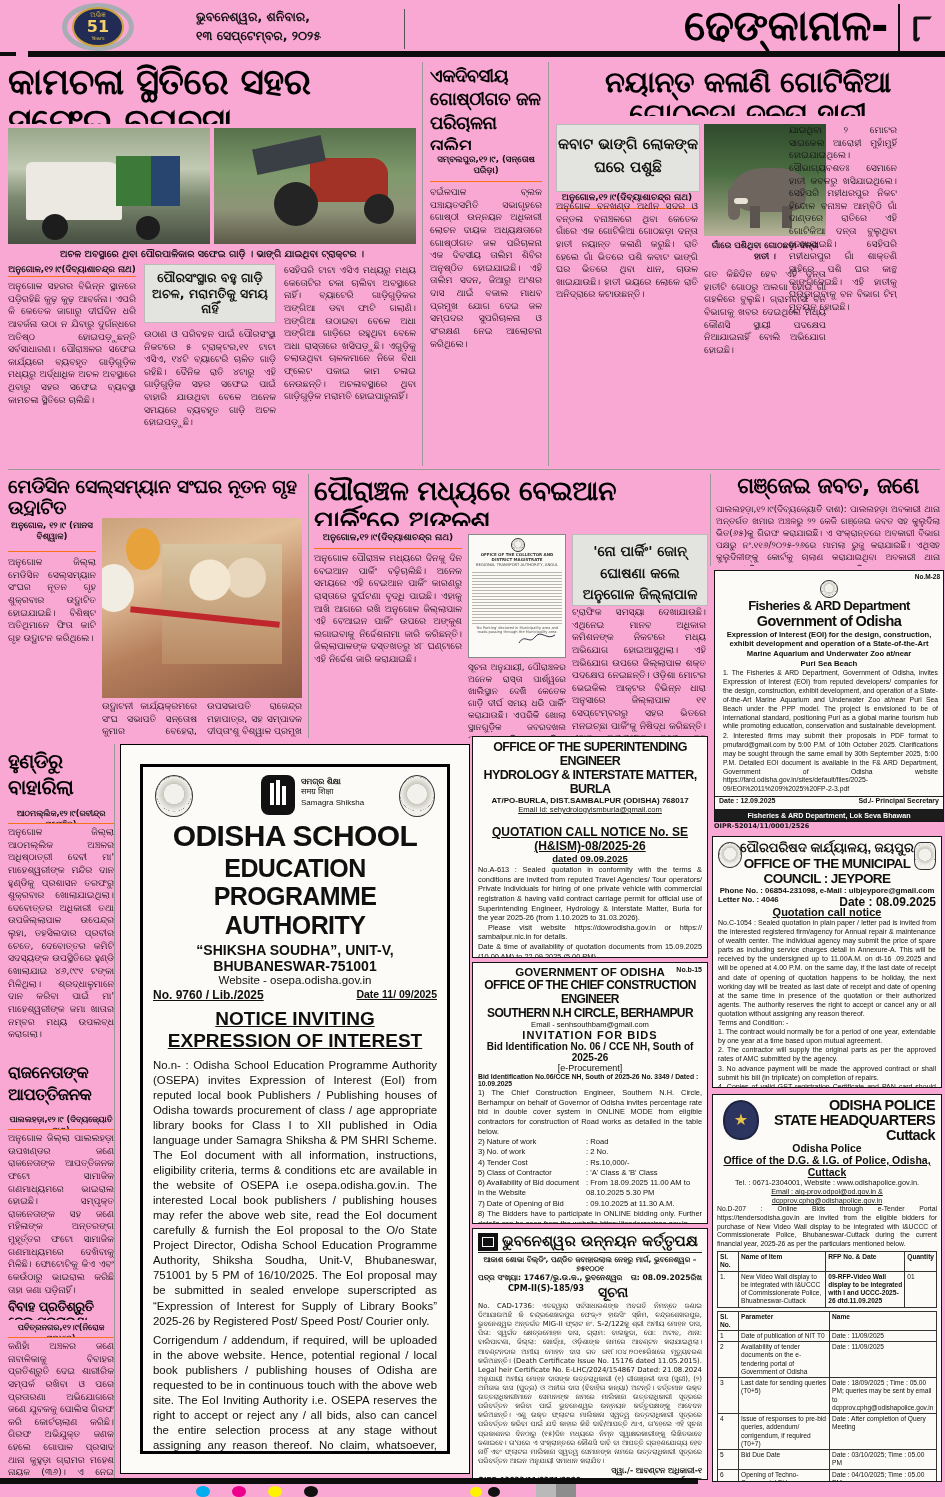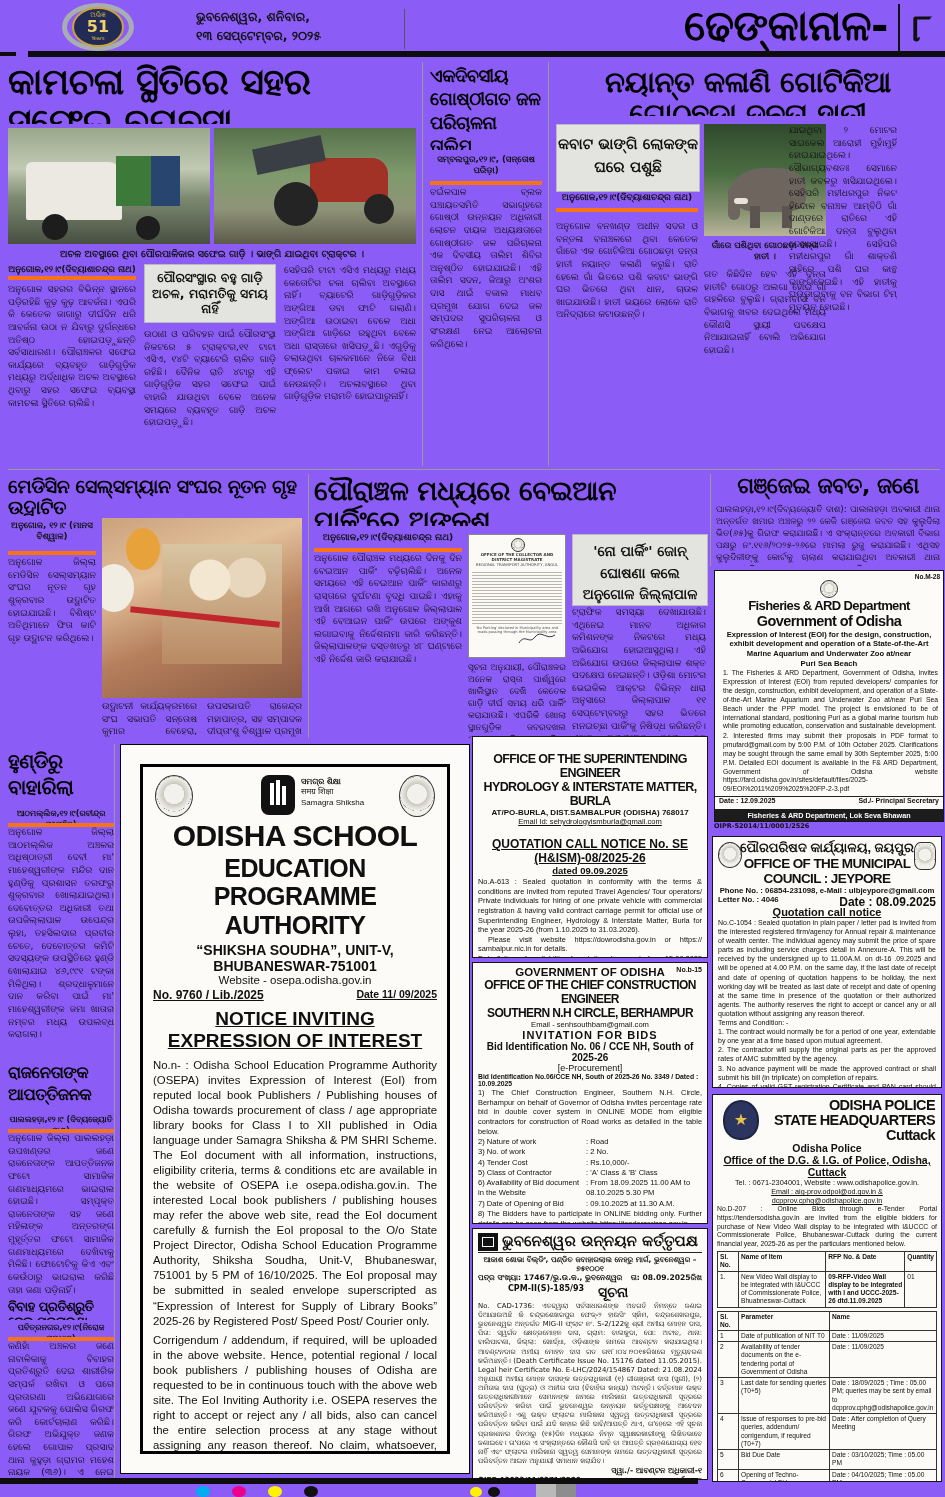--- a/index.html
+++ b/index.html
@@ -1,24 +1,24 @@
 <!DOCTYPE html>
 <html><head>
 <meta charset="utf-8">
 <style>
   html,body{margin:0;padding:0;background:#e9e9e6}
-  .page{position:relative;width:945px;height:1497px;margin:0 auto;background:#8b5cf6;
+  .page{position:relative;width:945px;height:1497px;margin:0 auto;background:#f9a8d4;
         font-family:"DejaVu Sans","Liberation Sans",sans-serif;color:#101010;overflow:hidden}
   .abs{position:absolute;overflow:hidden}
   .b{font-weight:bold}.c{text-align:center}.j{text-align:justify}.u{text-decoration:underline}
   .r{text-align:right}
   .vr{position:absolute;width:1px;background:#9a9a94}
   .hr{position:absolute;height:1px;background:#9a9a94}
   .odbody{font-size:9.3px;line-height:1.36;text-align:justify}
-  .byline{font-weight:bold;text-align:center;border-bottom:4px solid #f97316;padding-bottom:1px;font-size:9.3px}
+  .byline{font-weight:bold;text-align:center;border-bottom:1px solid #f97316;padding-bottom:1px;font-size:9.3px}
   .gbox{background:#e3e3df;font-weight:bold;text-align:center;border:1px solid #bbb}
   .headline{font-weight:bold;color:#000;line-height:1.12;letter-spacing:-.5px}
   .adbox{position:absolute;border:2px solid #151515;background:#fcfbf7;overflow:hidden}
   .ad-sans{font-family:"Liberation Sans","DejaVu Sans",sans-serif}
   .cond{letter-spacing:-.6px}
   .photo{position:absolute;overflow:hidden}
   .cap{font-size:9.5px;font-weight:bold;text-align:center}
   .tinytxt{font-size:6.8px;line-height:1.3}
   table.ptab{border-collapse:collapse;width:100%;font-size:6.6px;line-height:1.25}
   table.ptab td,table.ptab th{border:1px solid #333;padding:1px 2px;vertical-align:top;text-align:left}
@@ -75,21 +75,21 @@
 
   <div class="vr" style="left:422px;top:62px;height:404px"></div>
   <div class="abs headline" style="left:430px;top:64px;width:112px;height:86px;font-size:18px;line-height:1.3">ଏକଦିବସୀୟ ଗୋଷ୍ଠୀଗତ ଜଳ ପରିଚାଳନା ତାଲିମ</div>
   <div class="abs byline" style="left:430px;top:154px;width:112px;height:26px;font-size:8.6px">ସମ୍ବଲପୁର,୧୨।୯, (ସନ୍ତୋଷ ପରିଡ଼ା)</div>
   <div class="abs odbody" style="left:430px;top:186px;width:112px;height:280px">ବଇଁଳପାଳ ବ୍ଲକ ପଞ୍ଚାୟତସମିତି ସଭାଗୃହରେ ଗୋଷ୍ଠୀ ଉନ୍ନୟନ ଅଧିକାରୀ ଲୋଚନ ଦାୟକ ଅଧ୍ୟକ୍ଷତାରେ ଗୋଷ୍ଠୀଗତ ଜଳ ପରିଚାଳନା ଏକ ଦିବସୀୟ ତାଲିମ ଶିବିର ଅନୁଷ୍ଠିତ ହୋଇଯାଇଛି। ଏହି ତାଲିମ ସଦନ, ଜିଆରୁ ଅଂଶର ଦାସ ଥାଇଁ ବଜାଲ ମାଧବ ପ୍ରମୁଖ ଯୋଗ ଦେଇ ଜଳ ସମ୍ପଦର ସୁପରିଚାଳନା ଓ ସଂରକ୍ଷଣ ନେଇ ଆଲୋଚନା କରିଥିଲେ।</div>
 
   <div class="vr" style="left:548px;top:62px;height:404px"></div>
   <div class="abs headline c" style="left:554px;top:66px;width:388px;height:50px;font-size:29px">ନୟାନ୍ତ କଳାଣି ଗୋଟିକିଆ ଗୋଠଛଡ଼ା ଦନ୍ତା ହାତୀ</div>
   <div class="abs gbox" style="left:556px;top:124px;width:142px;height:58px;font-size:15px;line-height:1.5;padding-top:8px">କବାଟ ଭାଙ୍ଗି ଲୋକଙ୍କ ଘରେ ପଶୁଛି</div>
   <div class="abs byline" style="left:556px;top:192px;width:142px;height:15px;font-size:9px">ଅନୁଗୋଳ,୧୨।୯(ଦିବ୍ୟାଶାଚନ୍ଦ୍ର ନାଥ)</div>
-  <div class="abs odbody" style="left:556px;top:220px;width:142px;height:256px">ଅନୁଗୋଳ ବନଖଣ୍ଡ ଅଧୀନ ସଦର ଓ ବନ୍ତଳା ବନାଞ୍ଚଳରେ ଥିବା କେତେକ ଗାଁରେ ଏକ ଗୋଟିକିଆ ଗୋଠଛଡ଼ା ଦନ୍ତା ହାତୀ ନୟାନ୍ତ କଳାଣି କରୁଛି। ରାତି ହେଲେ ଗାଁ ଭିତରେ ପଶି କବାଟ ଭାଙ୍ଗି ଘର ଭିତରେ ଥିବା ଧାନ, ଚାଉଳ ଖାଇଯାଉଛି। ହାତୀ ଭୟରେ ଲୋକେ ରାତି ଅନିଦ୍ରାରେ କଟାଉଛନ୍ତି।</div>
+  <div class="abs odbody" style="left:556px;top:200px;width:142px;height:256px">ଅନୁଗୋଳ ବନଖଣ୍ଡ ଅଧୀନ ସଦର ଓ ବନ୍ତଳା ବନାଞ୍ଚଳରେ ଥିବା କେତେକ ଗାଁରେ ଏକ ଗୋଟିକିଆ ଗୋଠଛଡ଼ା ଦନ୍ତା ହାତୀ ନୟାନ୍ତ କଳାଣି କରୁଛି। ରାତି ହେଲେ ଗାଁ ଭିତରେ ପଶି କବାଟ ଭାଙ୍ଗି ଘର ଭିତରେ ଥିବା ଧାନ, ଚାଉଳ ଖାଇଯାଉଛି। ହାତୀ ଭୟରେ ଲୋକେ ରାତି ଅନିଦ୍ରାରେ କଟାଉଛନ୍ତି।</div>
   <div class="photo" style="left:704px;top:124px;width:122px;height:112px;background:linear-gradient(180deg,#2f4a2c 0%,#4c6e43 45%,#7f8e6b 75%,#b8b49a 100%)">
     <div class="abs" style="left:28px;top:44px;width:74px;height:44px;background:#6e655f;border-radius:46% 40% 30% 34%"></div>
     <div class="abs" style="left:24px;top:62px;width:12px;height:34px;background:#6e655f;border-radius:6px"></div>
     <div class="abs" style="left:46px;top:82px;width:10px;height:22px;background:#5c544f"></div>
     <div class="abs" style="left:78px;top:82px;width:10px;height:22px;background:#5c544f"></div>
     <div class="abs" style="left:30px;top:74px;width:14px;height:6px;background:#e8e3d6;border-radius:3px"></div>
   </div>
   <div class="abs cap" style="left:704px;top:240px;width:122px;height:24px;font-size:8.6px;line-height:1.3">ଗାଁରେ ପଶିଥିବା ଗୋଠଛଡ଼ା ଦନ୍ତା ହାତୀ ।</div>
   <div class="abs odbody" style="left:704px;top:268px;width:122px;height:200px">ଗତ କିଛିଦିନ ହେବ ଏହି ଦନ୍ତା ହାତୀଟି ଗୋଠରୁ ଅଲଗା ହୋଇ ଗାଁ ଗହଳିରେ ବୁଲୁଛି। ଗ୍ରାମବାସୀ ବନ ବିଭାଗକୁ ଖବର ଦେଇଥିଲେ ମଧ୍ୟ କୌଣସି ସ୍ଥାୟୀ ପଦକ୍ଷେପ ନିଆଯାଇନାହିଁ ବୋଲି ଅଭିଯୋଗ ହୋଇଛି।</div>
   <div class="abs odbody" style="left:789px;top:124px;width:108px;height:344px">ଯାଇଥିବା ୨ ମୋଟର ସାଇକେଲ ଆରୋହୀ ମୁହାଁମୁହିଁ ହୋଇଯାଇଥିଲେ। ସୌଭାଗ୍ୟବଶତଃ ସେମାନେ ହାତୀ କବଳରୁ ଖସିଯାଇଥିଲେ। ସେହିପରି ମହୀଧରପୁର ନିକଟ ହିନ୍ଦୋଳ ବନାଞ୍ଚଳ ଆମ୍ବିଠି ଗାଁ ଦାଣ୍ଡରେ ରାତିରେ ଏହି ଗୋଟିକିଆ ଦନ୍ତା ବୁଲୁଥିବା ଦେଖାଯାଇଛି। ସେହିପରି ମହୀଧରପୁର ଗାଁ ଶାକ୍ତଣି ସାହିରେ ପଶି ଘର କାନ୍ଥ ଭାଙ୍ଗିଦେଇଛି। ଏହି ହାତୀକୁ ଘଉଡ଼ାଇବାକୁ ବନ ବିଭାଗ ଟିମ୍ ମୁତୟନ ହୋଇଛି।</div>
@@ -188,21 +188,21 @@
       <div class="c b u" style="font-size:19px">EXPRESSION OF INTEREST</div>
       <div class="j" style="font-size:11.4px;line-height:1.32;margin-top:6px">No.n- : Odisha School Education Programme Authority (OSEPA) invites Expression of Interest (EoI) from reputed local book Publishers / Publishing houses of Odisha towards procurement of class / age appropriate library books for Class I to XII published in Odia language under Samagra Shiksha &amp; PM SHRI Scheme. The EoI document with all information, instructions, eligibility criteria, terms &amp; conditions etc are available in the website of OSEPA i.e osepa.odisha.gov.in. The interested Local book publishers / publishing houses may refer the above web site, read the EoI document carefully &amp; furnish the EoI proposal to the O/o State Project Director, Odisha School Education Programme Authority, Shiksha Soudha, Unit-V, Bhubaneswar, 751001 by 5 PM of 16/10/2025. The EoI proposal may be submitted in sealed envelope superscripted as “Expression of Interest for Supply of Library Books” 2025-26 by Registered Post/ Speed Post/ Courier only.</div>
       <div class="j" style="font-size:11.4px;line-height:1.32;margin-top:4px">Corrigendum / addendum, if required, will be uploaded in the above website. Hence, potential regional / local book publishers / publishing houses of Odisha are requested to be in continuous touch with the above web site. The EoI Inviting Authority i.e. OSEPA reserves the right to accept or reject any / all bids, also can cancel the entire selection process at any stage without assigning any reason thereof. No claim, whatsoever, shall be admissible for the alleged loss/damage suffered by the applicants on account of such rejections.</div>
       <div style="position:relative;height:18px;margin-top:6px">
         <span class="b" style="position:absolute;left:0;font-size:9.5px">OIPR-27068/11/0058/2526</span>
         <span class="b" style="position:absolute;right:0;font-size:10.5px">Sd./- State Project Director</span>
       </div>
     </div>
   </div>
 
-  <div class="adbox ad-sans" style="left:472px;top:736px;width:236px;height:222px;border-width:1.5px;padding:15px 5px;box-sizing:border-box">
+  <div class="adbox ad-sans" style="left:472px;top:736px;width:236px;height:222px;border-width:1.5px;padding:3px 5px;box-sizing:border-box">
     <div class="c b cond" style="font-size:12.5px">OFFICE OF THE SUPERINTENDING ENGINEER</div>
     <div class="c b cond" style="font-size:12.5px">HYDROLOGY &amp; INTERSTATE MATTER, BURLA</div>
     <div class="c b" style="font-size:8px">AT/PO-BURLA, DIST.SAMBALPUR (ODISHA) 768017</div>
     <div class="c u" style="font-size:7.6px">Email Id: sehydrologyismburla@gmail.com</div>
     <div class="c b u" style="font-size:12px;margin-top:11px">QUOTATION CALL NOTICE No. SE (H&amp;ISM)-08/2025-26</div>
     <div class="c b u" style="font-size:9.5px">dated 09.09.2025</div>
     <div class="j tinytxt" style="font-size:7.4px;margin-top:1px">No.A-613 : Sealed quotation in conformity with the terms &amp; conditions are invited from reputed Travel Agencies/ Tour operators/ Private Individuals for hiring of one private vehicle with commercial registration &amp; having valid contract carriage permit for official use of Superintending Engineer, Hydrology &amp; Interstate Matter, Burla for the year 2025-26 (from 1.10.2025 to 31.03.2026).</div>
     <div class="j tinytxt" style="font-size:7.4px;text-indent:10px">Please visit website https://dowrodisha.gov.in or https:// sambalpur.nic.in for details.</div>
     <div class="j tinytxt" style="font-size:7.4px">Date &amp; time of availability of quotation documents from 15.09.2025 (10.00 AM) to 22.09.2025 (5.00 PM).</div>
     <div class="j tinytxt" style="font-size:7.4px">The last date &amp; time of sale and receipt of Quotation is 22.09.2025 up to 5.00 PM &amp; 23.09.2025 up to 5.00 PM respectively and to be opened on 24.09.2025 at 11:30 AM in the office of the Superintending Engineer, Hydrology &amp; Interstate Matter, Burla.</div>

